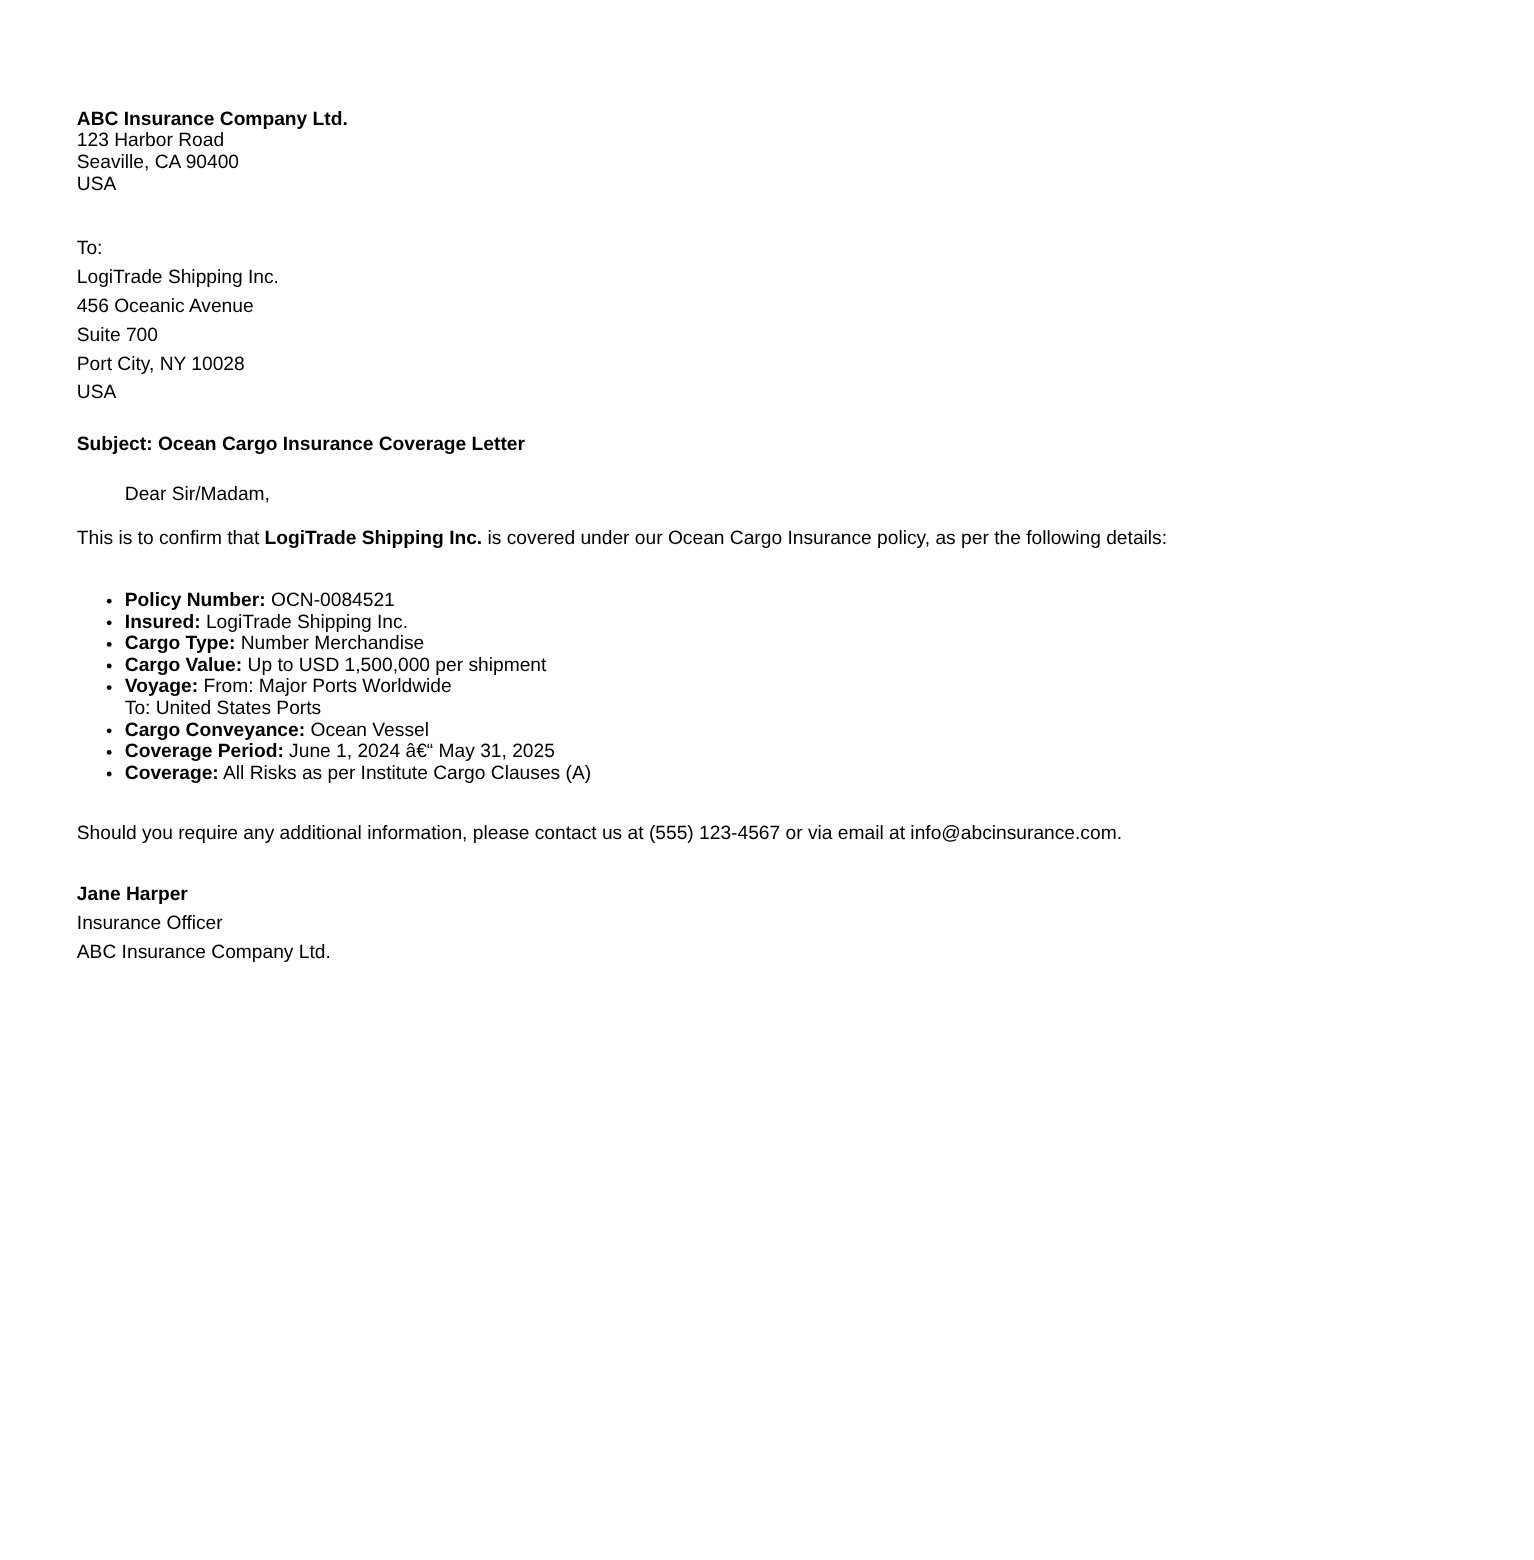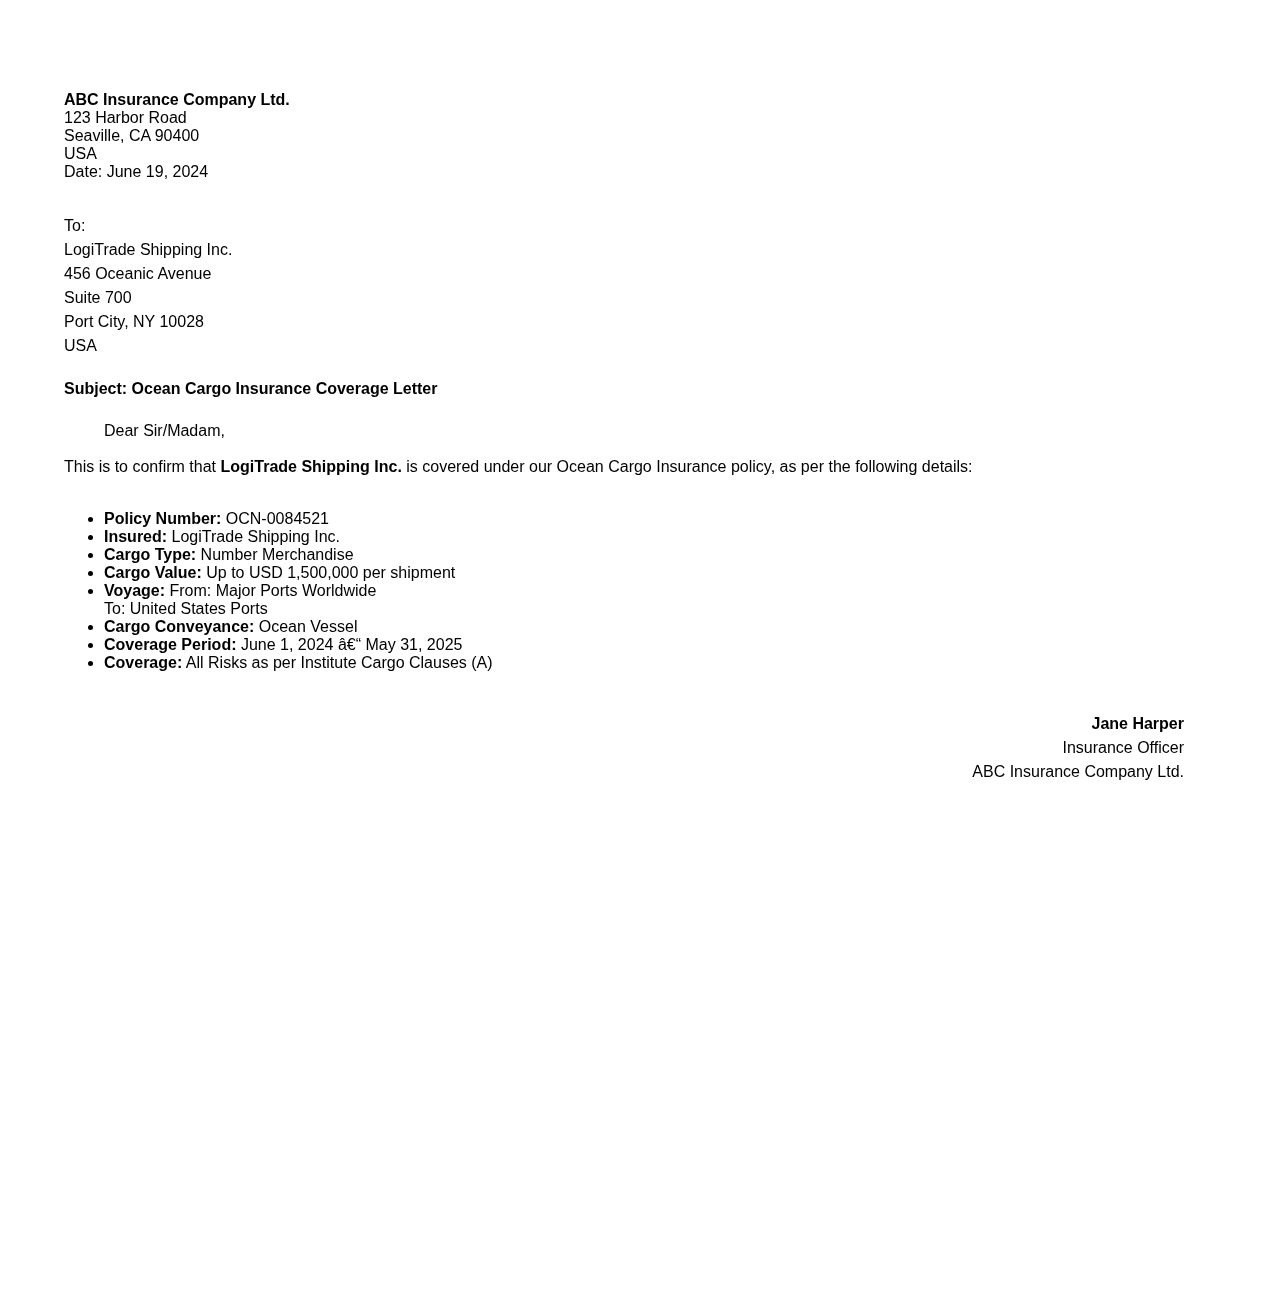--- a/index.html
+++ b/index.html
@@ -14,32 +14,31 @@
     .sender { margin: 0; }
     .recipient { margin-top: 33px; }
     .subject { margin-top: 22px; line-height: 18px; font-weight: bold; }
     .greeting { margin-top: 24px; line-height: 18px; margin-left: 40px; }
     .intro { margin-top: 18px; line-height: 18px; }
     ul.details { margin: 34px 0 0 0; padding-left: 40px; line-height: 18px; }
     ul.details li { line-height: 18px; }
     .terms { margin-top: 34px; line-height: 18px; }
     .contact { margin-top: 32px; line-height: 18px; }
     .closing { margin-top: 51px; line-height: 18px; }
-    .signature { margin-top: 40px; text-align: right; }
+    .signature { margin-top: 30px; }
   </style>
 </head>
 <body>
 
 <div class="page">
   <div class="sender">
     <span class="line bold">ABC Insurance Company Ltd.</span>
     <span class="line">123 Harbor Road</span>
     <span class="line">Seaville, CA 90400</span>
     <span class="line">USA</span>
-    <span class="line">Date: June 19, 2024</span>
   </div>
 
   <div class="recipient">
     <span class="line24">To:</span>
     <span class="line24">LogiTrade Shipping Inc.</span>
     <span class="line24">456 Oceanic Avenue</span>
     <span class="line24">Suite 700</span>
     <span class="line24">Port City, NY 10028</span>
     <span class="line24">USA</span>
   </div>
@@ -55,20 +54,21 @@
     <li><b>Insured:</b><span> LogiTrade Shipping Inc.</span></li>
     <li><b>Cargo Type:</b><span> Number Merchandise</span></li>
     <li><b>Cargo Value:</b><span> Up to USD 1,500,000 per shipment</span></li>
     <li><b>Voyage:</b><span> From: Major Ports Worldwide</span><br><span>To: United States Ports</span></li>
     <li><b>Cargo Conveyance:</b><span> Ocean Vessel</span></li>
     <li><b>Coverage Period:</b><span> June 1, 2024 â€“ May 31, 2025</span></li>
     <li><b>Coverage:</b><span> All Risks as per Institute Cargo Clauses (A)</span></li>
   </ul>
 
 
+  <div class="contact">Should you require any additional information, please contact us at (555) 123-4567 or via email at info@abcinsurance.com.</div>
 
 
   <div class="signature">
     <span class="line24 bold">Jane Harper</span>
     <span class="line24">Insurance Officer</span>
     <span class="line24">ABC Insurance Company Ltd.</span>
   </div>
 </div>
 
 </body></html>

